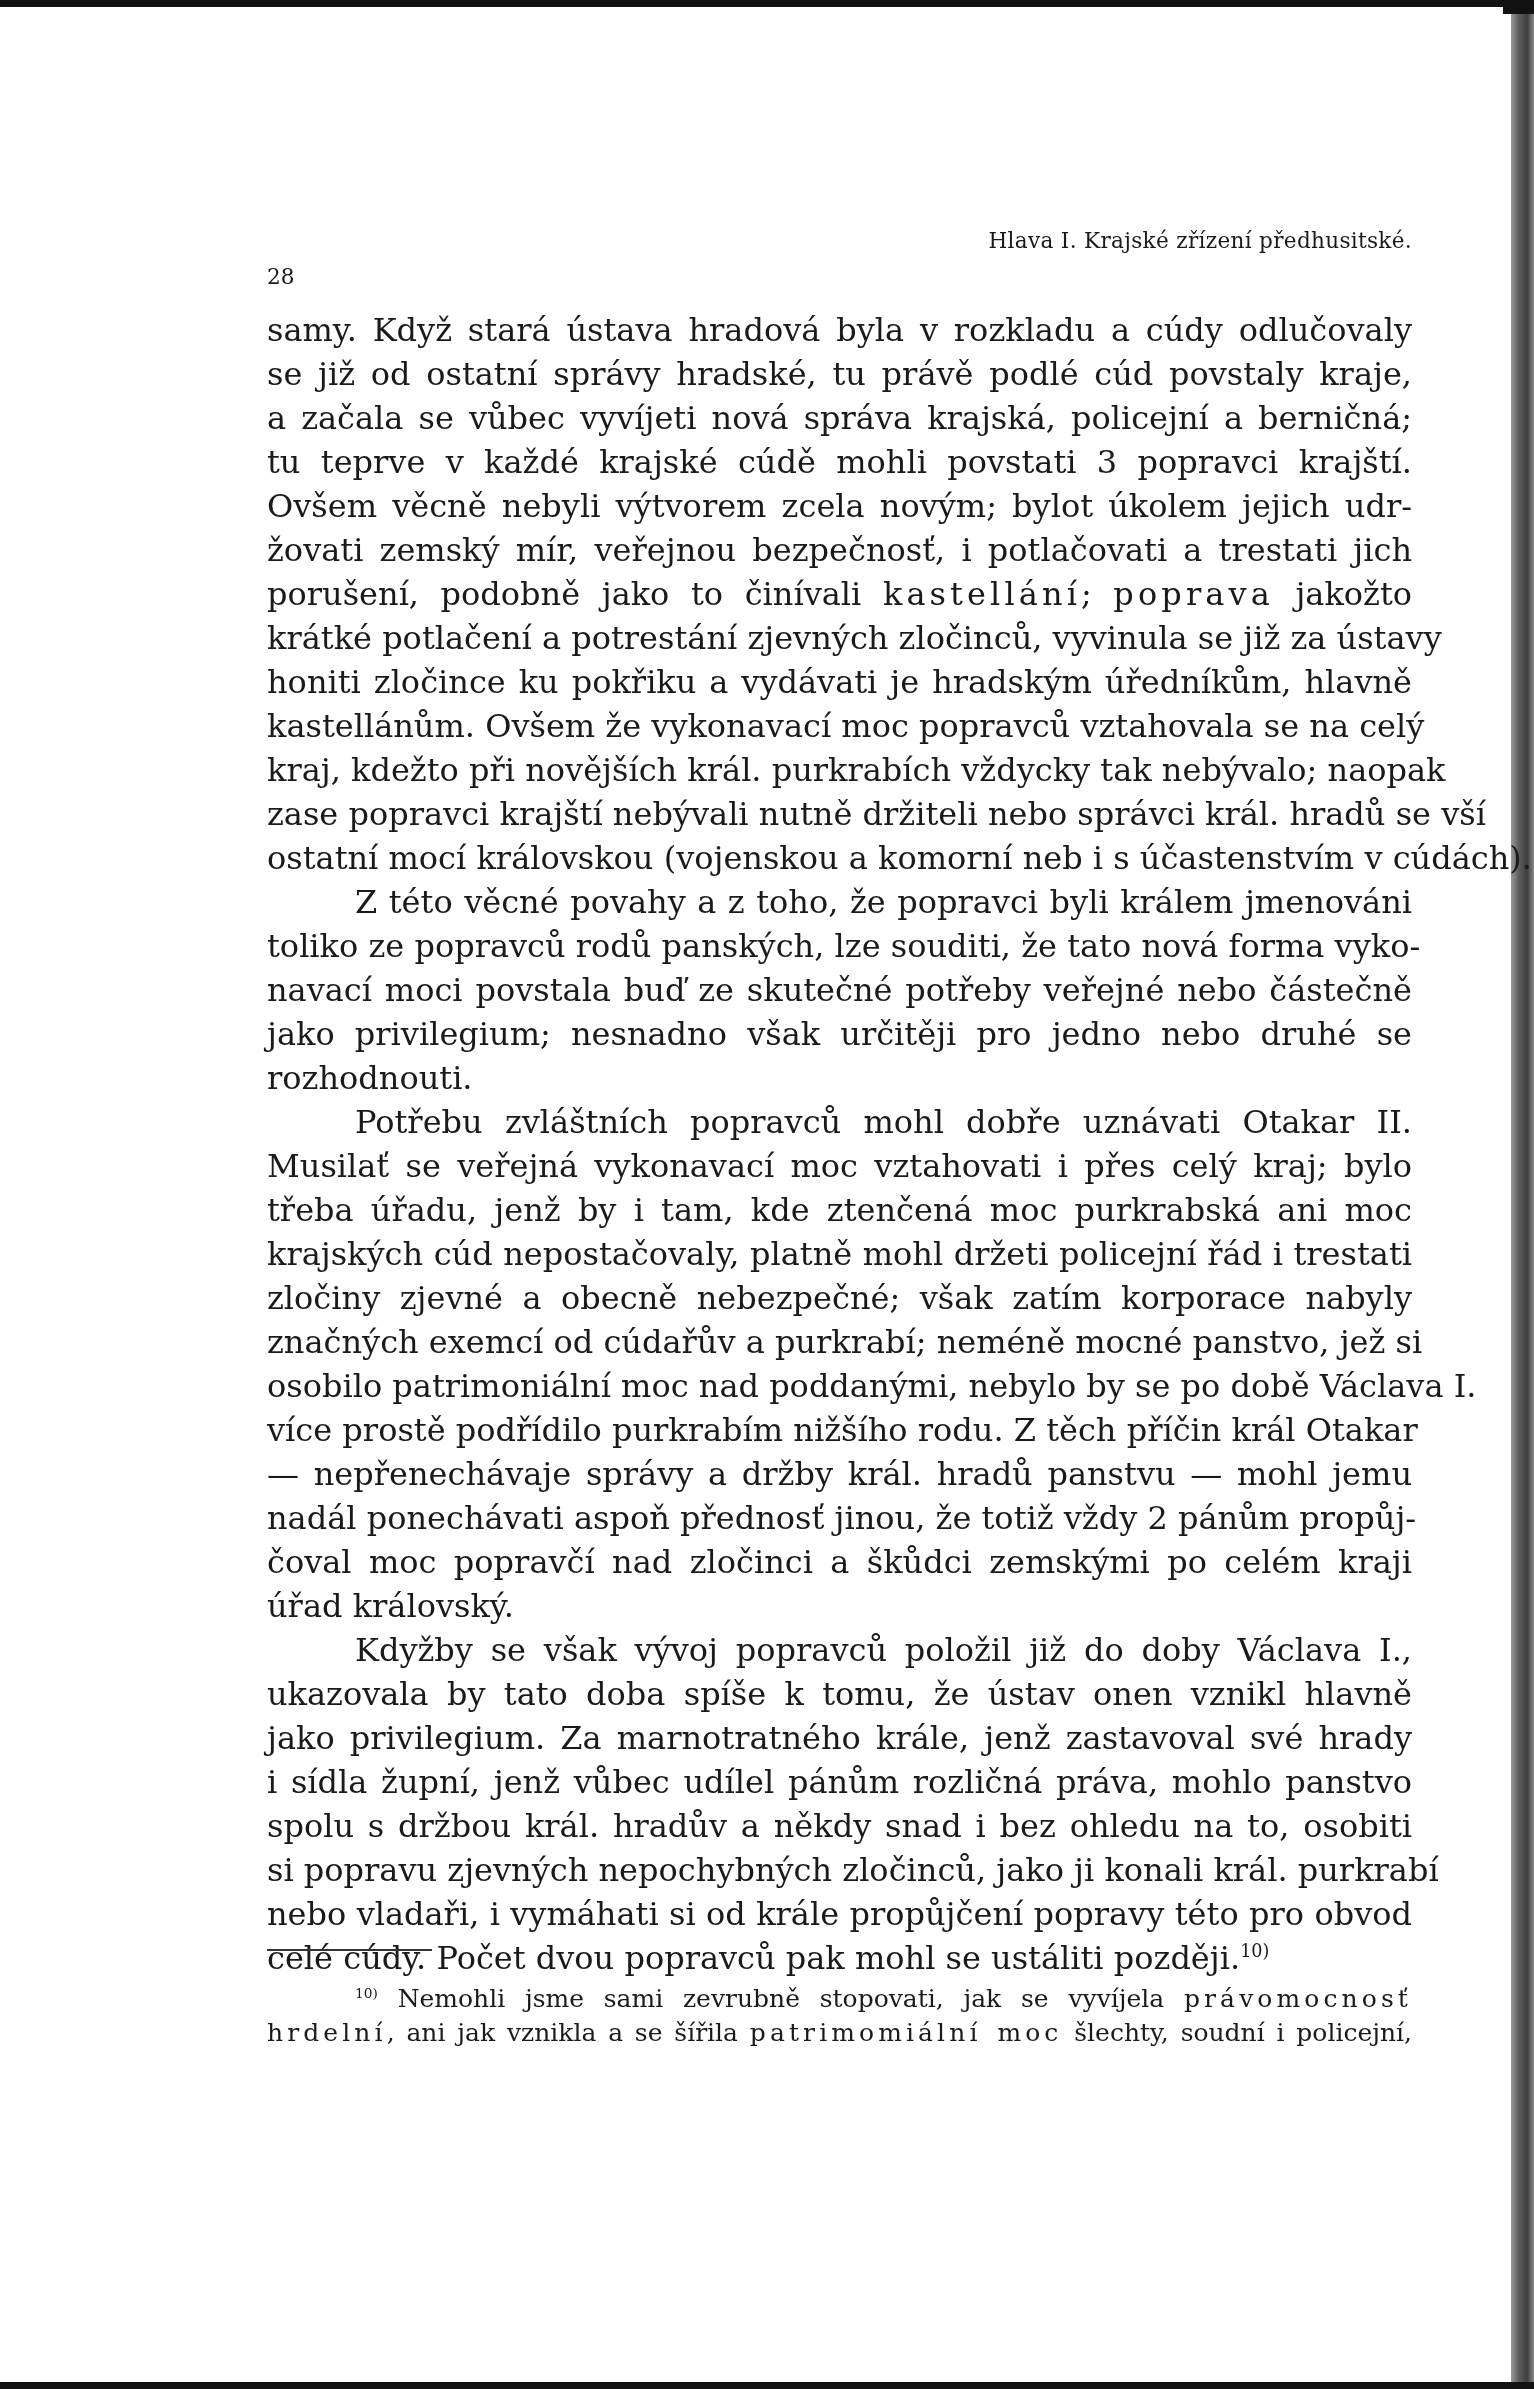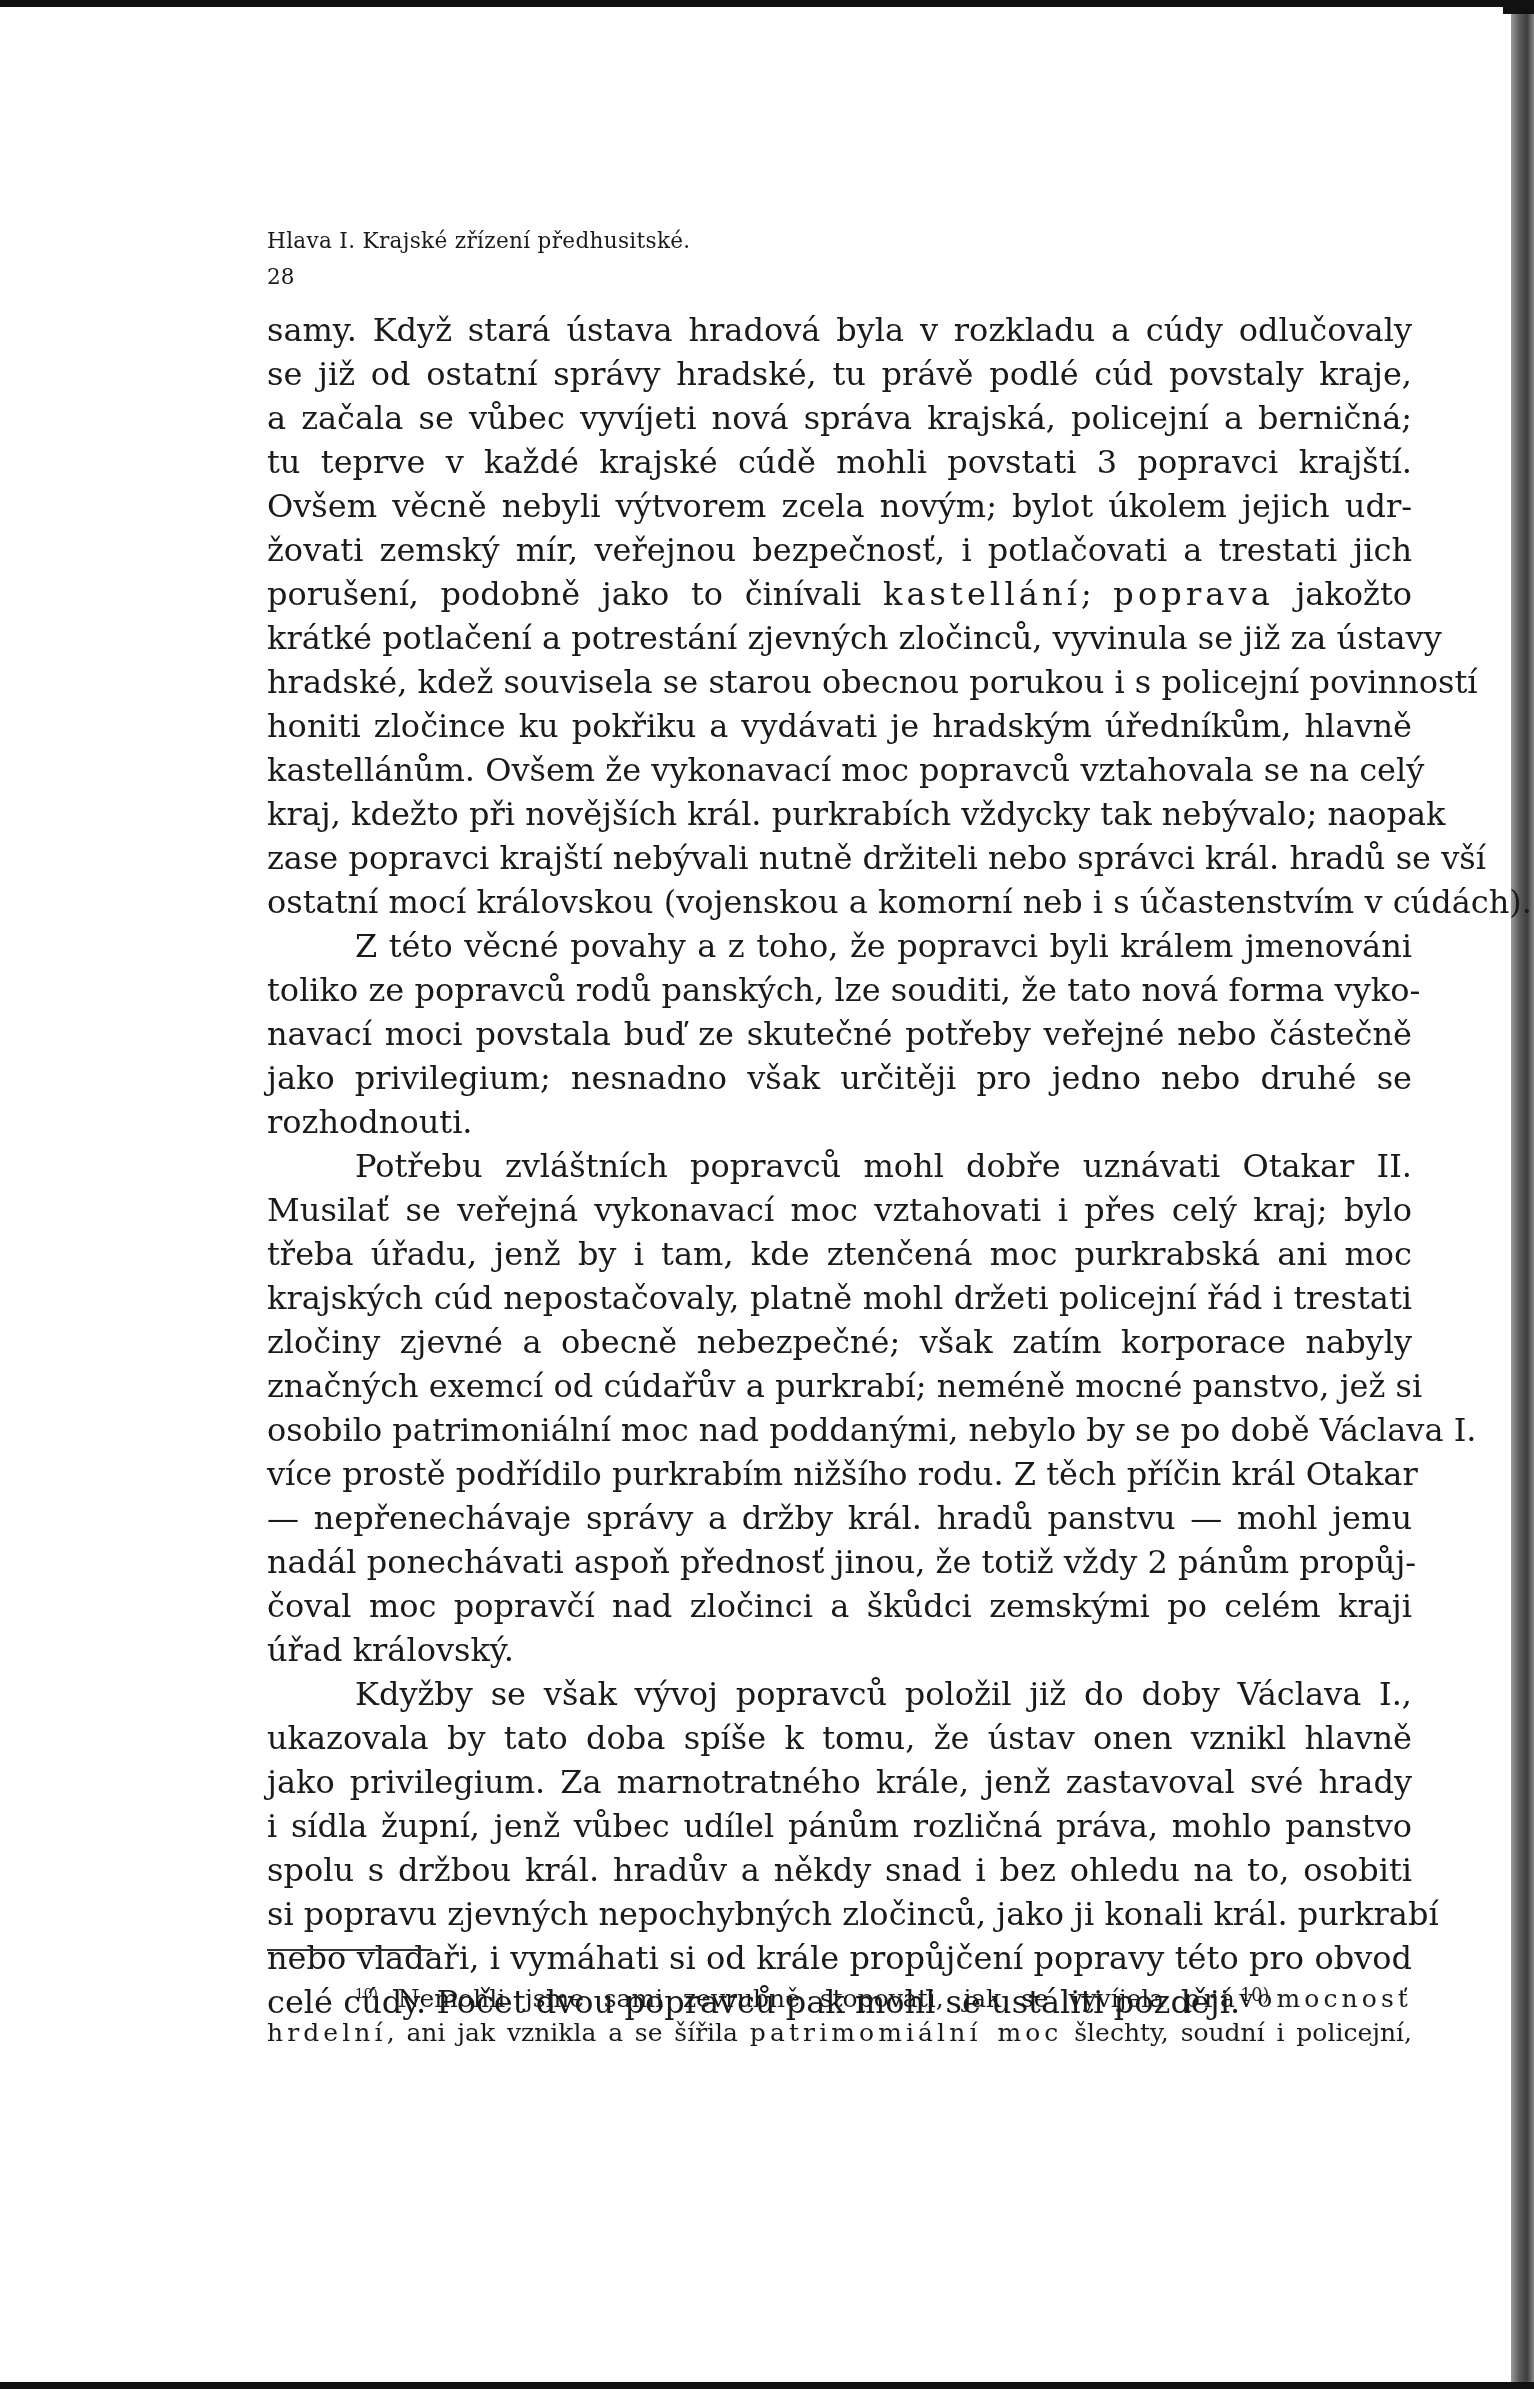--- a/index.html
+++ b/index.html
@@ -49,21 +49,21 @@
     .page-number {
       position: absolute;
       left: 0;
       top: 0;
       margin-top: 36px;
     }
     .chapter-title {
       position: absolute;
       left: 0;
       width: 100%;
-      text-align: left;
+      text-align: right;
       top: 0;
       letter-spacing: 0.3px;
     }
     .body-text {
       position: absolute;
       top: 308px;
       left: 0;
       width: 1145px;
       font-size: 32px;
       line-height: 44px;
@@ -128,21 +128,20 @@
   <div class="body-text">
 
     <span class="line">samy. Když stará ústava hradová byla v rozkladu a cúdy odlučovaly</span>
     <span class="line">se již od ostatní správy hradské, tu právě podlé cúd povstaly kraje,</span>
     <span class="line">a začala se vůbec vyvíjeti nová správa krajská, policejní a berničná;</span>
     <span class="line">tu teprve v každé krajské cúdě mohli povstati 3 popravci krajští.</span>
     <span class="line">Ovšem věcně nebyli výtvorem zcela novým; bylot úkolem jejich udr-</span>
     <span class="line">žovati zemský mír, veřejnou bezpečnosť, i potlačovati a trestati jich</span>
     <span class="line"><span>porušení, podobně jako to činívali</span> <span class="spaced">kastellání</span><span>; </span><span class="spaced">poprava</span><span> jakožto</span></span>
     <span class="line">krátké potlačení a potrestání zjevných zločinců, vyvinula se již za ústavy</span>
-    <span class="line">hradské, kdež souvisela se starou obecnou porukou i s policejní povinností</span>
     <span class="line">honiti zločince ku pokřiku a vydávati je hradským úředníkům, hlavně</span>
     <span class="line">kastellánům. Ovšem že vykonavací moc popravců vztahovala se na celý</span>
     <span class="line">kraj, kdežto při novějších král. purkrabích vždycky tak nebývalo; naopak</span>
     <span class="line">zase popravci krajští nebývali nutně držiteli nebo správci král. hradů se vší</span>
     <span class="line last">ostatní mocí královskou (vojenskou a komorní neb i s účastenstvím v cúdách).</span>
 
     <span class="line indent">Z této věcné povahy a z toho, že popravci byli králem jmenováni</span>
     <span class="line">toliko ze popravců rodů panských, lze souditi, že tato nová forma vyko-</span>
     <span class="line">navací moci povstala buď ze skutečné potřeby veřejné nebo částečně</span>
     <span class="line">jako privilegium; nesnadno však určitěji pro jedno nebo druhé se</span>

